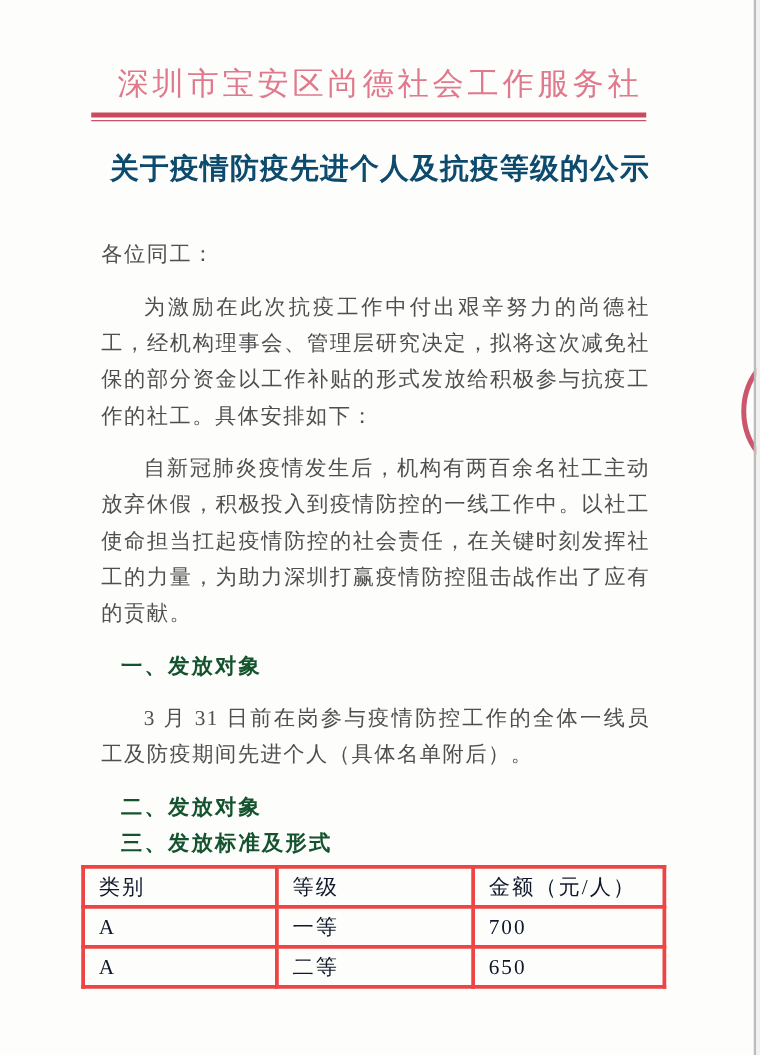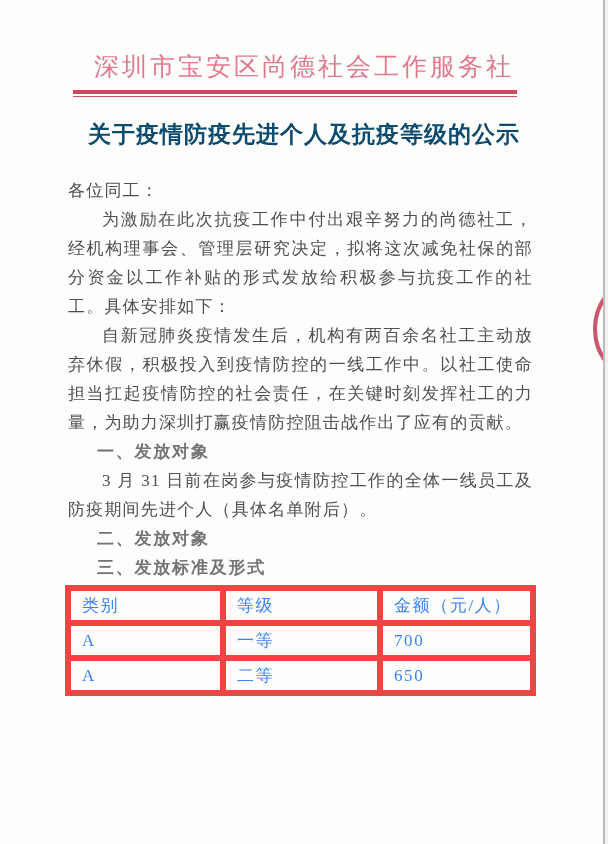--- a/index.html
+++ b/index.html
@@ -47,39 +47,39 @@
     text-align: center;
     font-size: 23px; font-weight: bold; letter-spacing: 1px;
     color: #0c4a6e;
   }
   .content {
     position: absolute; top: 176px; left: 68px; width: 465px;
     font-size: 17px; line-height: 29px; letter-spacing: 1.2px;
     color: #4f4f4f;
     text-align: justify;
   }
-  .content p { margin: 0; text-indent: 2em; }
+  .content p { margin: 13px; text-indent: 2em; }
   .content p.salutation { text-indent: 0; }
   .content .section-heading {
     margin: 0; font-size: 17px; line-height: 29px;
-    font-weight: bold; color: #737373; text-indent: 1.7em;
+    font-weight: bold; color: #14532d; text-indent: 1.7em;
     letter-spacing: 1.8px;
   }
   table.subsidy-table {
     border-collapse: collapse;
     width: 465px;
     margin: 3px 0 0 -3px;
     table-layout: fixed;
   }
   table.subsidy-table td {
-    border: 6px solid #ef4444;
+    border: 3px solid #ef4444;
     height: 28px;
     padding: 0 4px 0 11px;
     font-size: 17px; letter-spacing: 1.6px;
-    color: #3b82f6;
+    color: #0f172a;
     vertical-align: middle;
     overflow: hidden; white-space: nowrap;
   }
   table.subsidy-table tr.header-row td { height: 29px; }
 </style>
 </head>
 <body>
 
 <div class="page">
 

